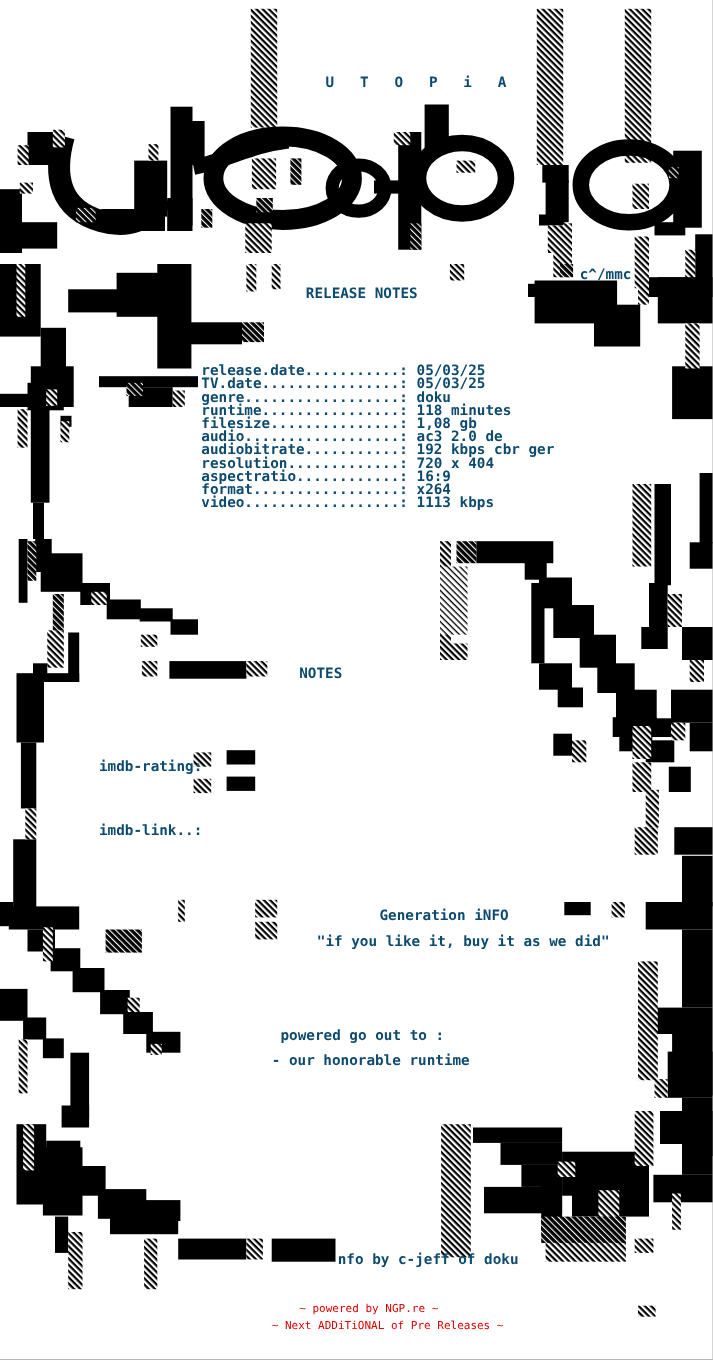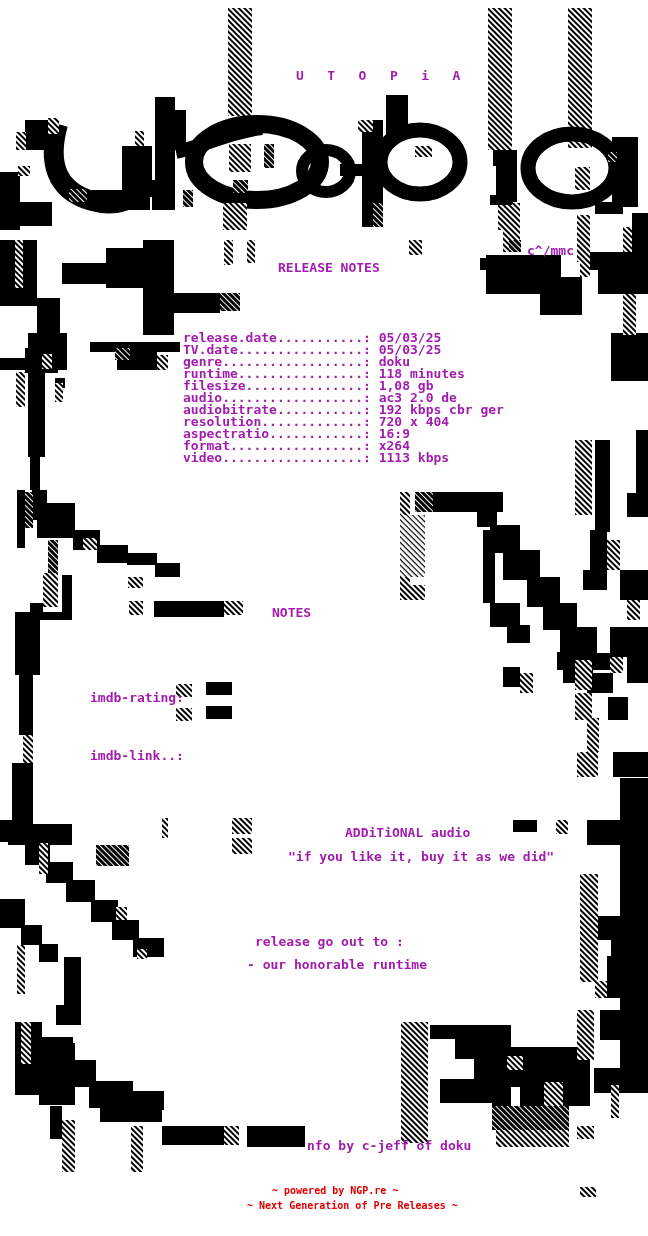--- a/index.html
+++ b/index.html
@@ -5,23 +5,23 @@
   html,body{margin:0;padding:0;background:#888;}
   #nfo{
     position:relative;width:648px;height:1236px;margin:0 auto;
     background:#ffffff;overflow:hidden;
     font-family:"DejaVu Sans Mono","Liberation Mono",monospace;
   }
   #art{position:absolute;left:0;top:0;z-index:0;}
   .t{
     position:absolute;z-index:2;white-space:pre;
     font:bold 13px/12px "DejaVu Sans Mono","Liberation Mono",monospace;
-    color:#a21caf;
+    color:#0c4a6e;
   }
-  .t.red{font-weight:bold;font-size:10px;line-height:15px;text-align:center;}
+  .t.red{font-weight:normal;font-size:10px;line-height:15px;text-align:center;}
   #release-fields .line{height:12px;line-height:12px;white-space:pre;}
 </style>
 </head>
 <body>
 
 <div id="nfo">
 
   <svg id="art" width="648" height="1236" viewBox="0 0 648 1236">
     <defs>
       <pattern id="p50" width="4" height="4" patternUnits="userSpaceOnUse" patternTransform="rotate(45)">
@@ -319,26 +319,26 @@
   <div class="t" style="left:278px;top:262px">RELEASE NOTES</div>
 
   <div class="t" id="release-fields" style="left:183px;top:332px"><div class="line">release.date...........: 05/03/25</div><div class="line">TV.date................: 05/03/25</div><div class="line">genre..................: doku</div><div class="line">runtime................: 118 minutes</div><div class="line">filesize...............: 1,08 gb</div><div class="line">audio..................: ac3 2.0 de</div><div class="line">audiobitrate...........: 192 kbps cbr ger</div><div class="line">resolution.............: 720 x 404</div><div class="line">aspectratio............: 16:9</div><div class="line">format.................: x264</div><div class="line">video..................: 1113 kbps</div></div>
 
   <div class="t" style="left:272px;top:607px">NOTES</div>
 
   <div class="t" style="left:90px;top:750px">imdb-link..:</div>
 
   <div class="t" style="left:90px;top:692px">imdb-rating:</div>
 
-  <div class="t" style="left:345px;top:827px">ADDiTiONAL audio</div>
+  <div class="t" style="left:345px;top:827px">Generation iNFO</div>
 
   <div class="t" style="left:288px;top:851px">"if you like it, buy it as we did"</div>
 
-  <div class="t" style="left:255px;top:936px">release go out to :</div>
+  <div class="t" style="left:255px;top:936px">powered go out to :</div>
 
   <div class="t" style="left:247px;top:959px">- our honorable runtime</div>
 
   <div class="t" style="left:307px;top:1140px">nfo by c-jeff of doku</div>
 
   <div class="t red" style="left: 272px; top: 1183px; color: rgb(224, 0, 0);">~ powered by NGP.re ~</div>
 
-  <div class="t red" style="left: 247px; top: 1198px; color: rgb(224, 0, 0);">~ Next Generation of Pre Releases ~</div>
+  <div class="t red" style="left: 247px; top: 1198px; color: rgb(224, 0, 0);">~ Next ADDiTiONAL of Pre Releases ~</div>
 </div>
 
 </body></html>

